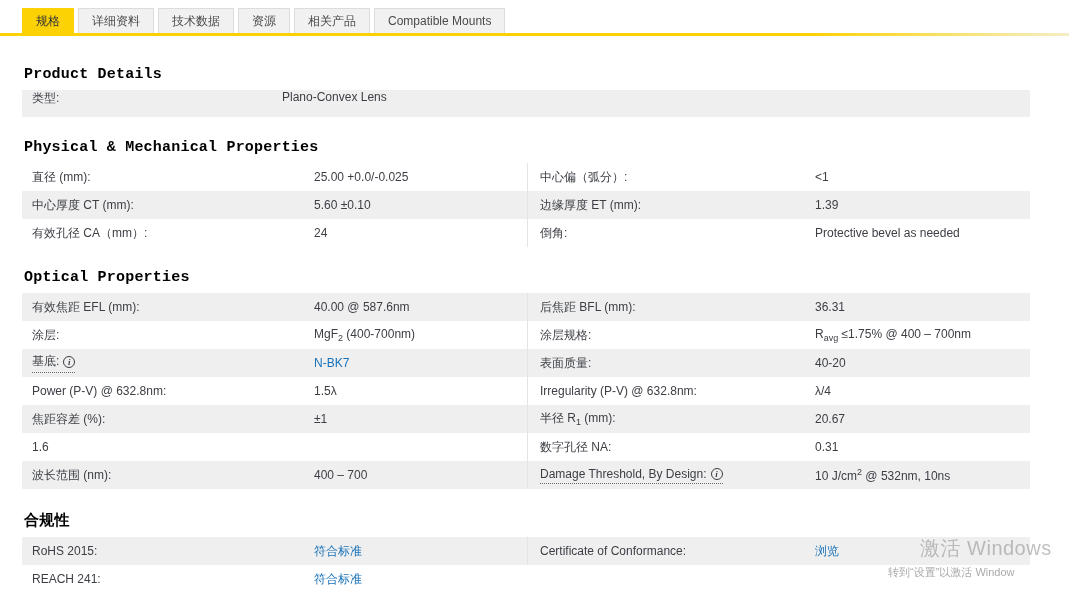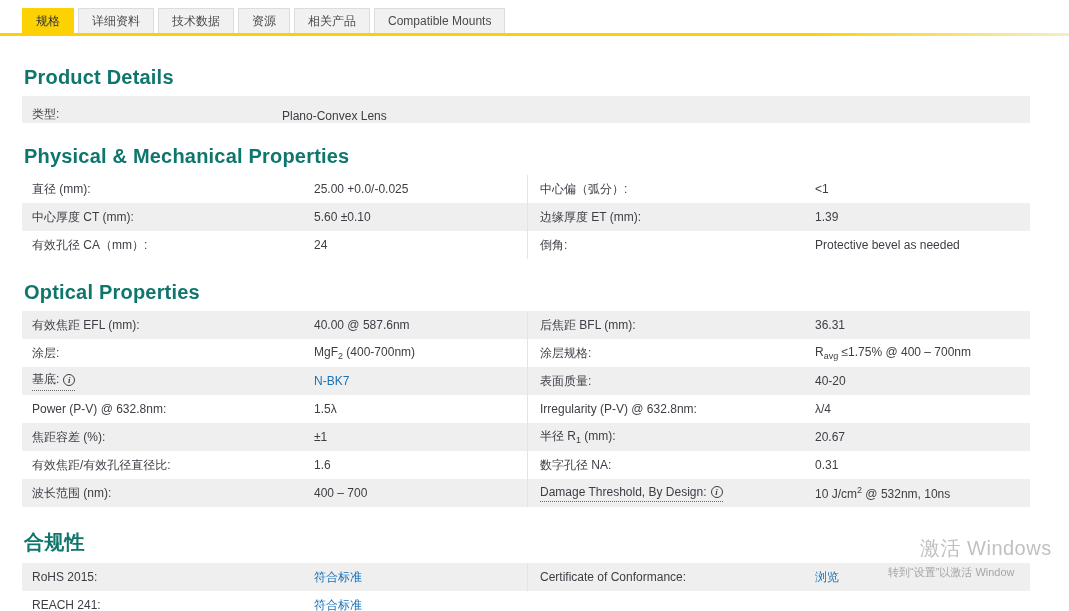--- a/index.html
+++ b/index.html
@@ -8,33 +8,33 @@
 
   
   .tabbar { display:flex; align-items:flex-end; gap:4px; padding:8px 0 0 22px; }
   .tab { height:25px; line-height:24px; padding:0 13px; font-size:12px; color:#4a4a4a;
          background:#f1f1f1; border:1px solid #dcdcdc; border-bottom:none; cursor:pointer;
          white-space:nowrap; }
   .tab.active { background:#fcd205; border-color:#fcd205; color:#303238; font-weight:normal; }
   .tab-underline { height:3px; background:linear-gradient(to right,#fcd205 0%,#fcd205 76%,#f5eec6 100%); }
 
   
-  .section-title { font-size:20px; font-weight:bold; color:#0f766e; letter-spacing:.2px;
-                   margin:22px 0 7px 24px; }
+  .section-title { font-size:15px; font-weight:bold; color:#000000; letter-spacing:.2px;
+                   margin:22px 0 7px 24px;font-family:Liberation Mono, monospace; }
   .section-title.first { margin-top:30px; }
   .tbl { margin-left:22px; width:1008px; }
   .trow { display:flex; min-height:28px; align-items:stretch; font-size:12px; }
   .trow.g { background:#efefef; }
   .cell { display:flex; align-items:center; padding-left:10px;gap:32px; }
   .cl { width:506px; border-right:1px solid #e4e4e4; }
   .cr { flex:1; padding-left:12px; }
   .cr.nb { border:none; }
   .cl .lbl { width:250px; flex:0 0 250px; }
   .cr .lbl { width:243px; flex:0 0 243px; }
-  .single { padding-left:10px; align-items:flex-end; display:flex; min-height:27px; }
+  .single { padding-left:10px; align-items:flex-start; display:flex; min-height:27px; }
   .single .lbl { width:250px; flex:0 0 250px; }
   .lbl, .val { color:#3c3e44; }
   a.val { color:#1872b9; text-decoration:none; cursor:pointer;text-align:center; }
   .dotted { border-bottom:1px dotted #6a6a6a; padding-bottom:2px; display:inline-flex; align-items:center; }
   .info { display:inline-flex; justify-content:center; align-items:center; width:12px; height:12px;
           border:1px solid #3c3e44; border-radius:50%; font-size:9px; line-height:12px;
           margin-left:4px; font-family:"Liberation Serif", serif; font-weight:bold; font-style:italic;
           cursor:pointer; }
   sub { font-size:9px; } sup { font-size:9px; }
 
@@ -149,21 +149,20 @@
       <span class="lbl">焦距容差 (%):</span>
       <span class="val">±1</span>
     </div>
     <div class="cell cr">
       <span class="lbl">半径 R<sub>1</sub> (mm):</span>
       <span class="val">20.67</span>
     </div>
   </div>
   <div class="trow">
     <div class="cell cl">
-      <span class="lbl">有效焦距/有效孔径直径比:</span>
       <span class="val">1.6</span>
     </div>
     <div class="cell cr">
       <span class="lbl">数字孔径 NA:</span>
       <span class="val">0.31</span>
     </div>
   </div>
   <div class="trow g">
     <div class="cell cl">
       <span class="lbl">波长范围 (nm):</span>

